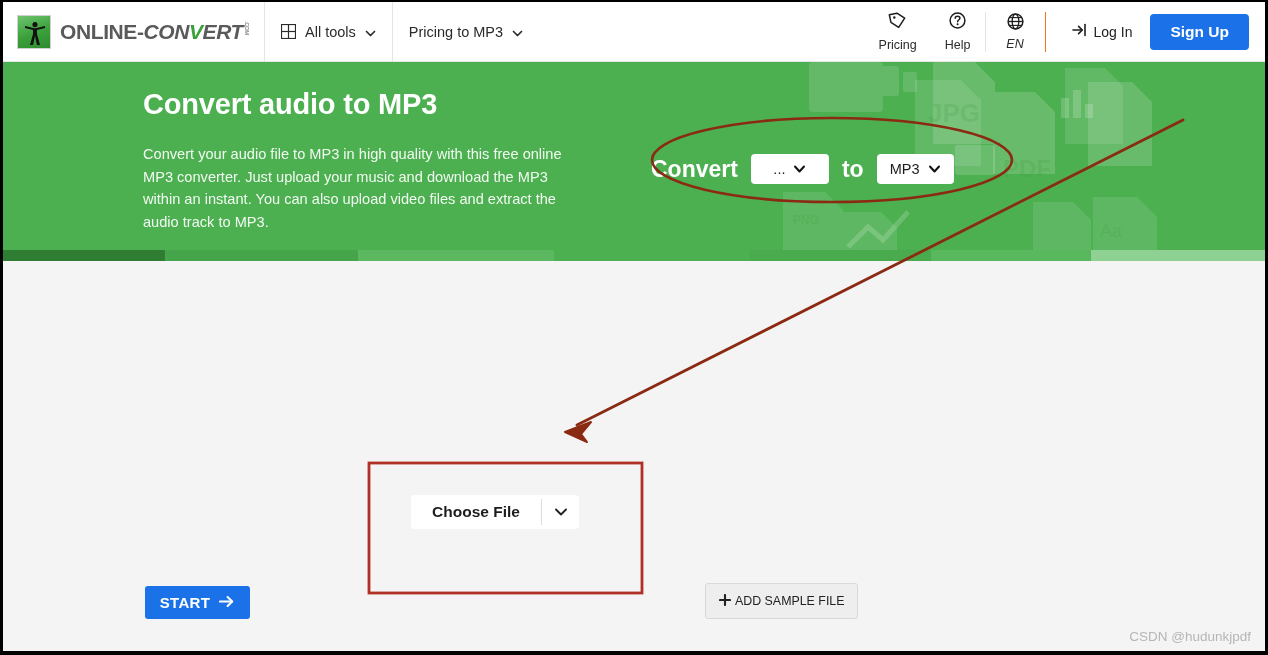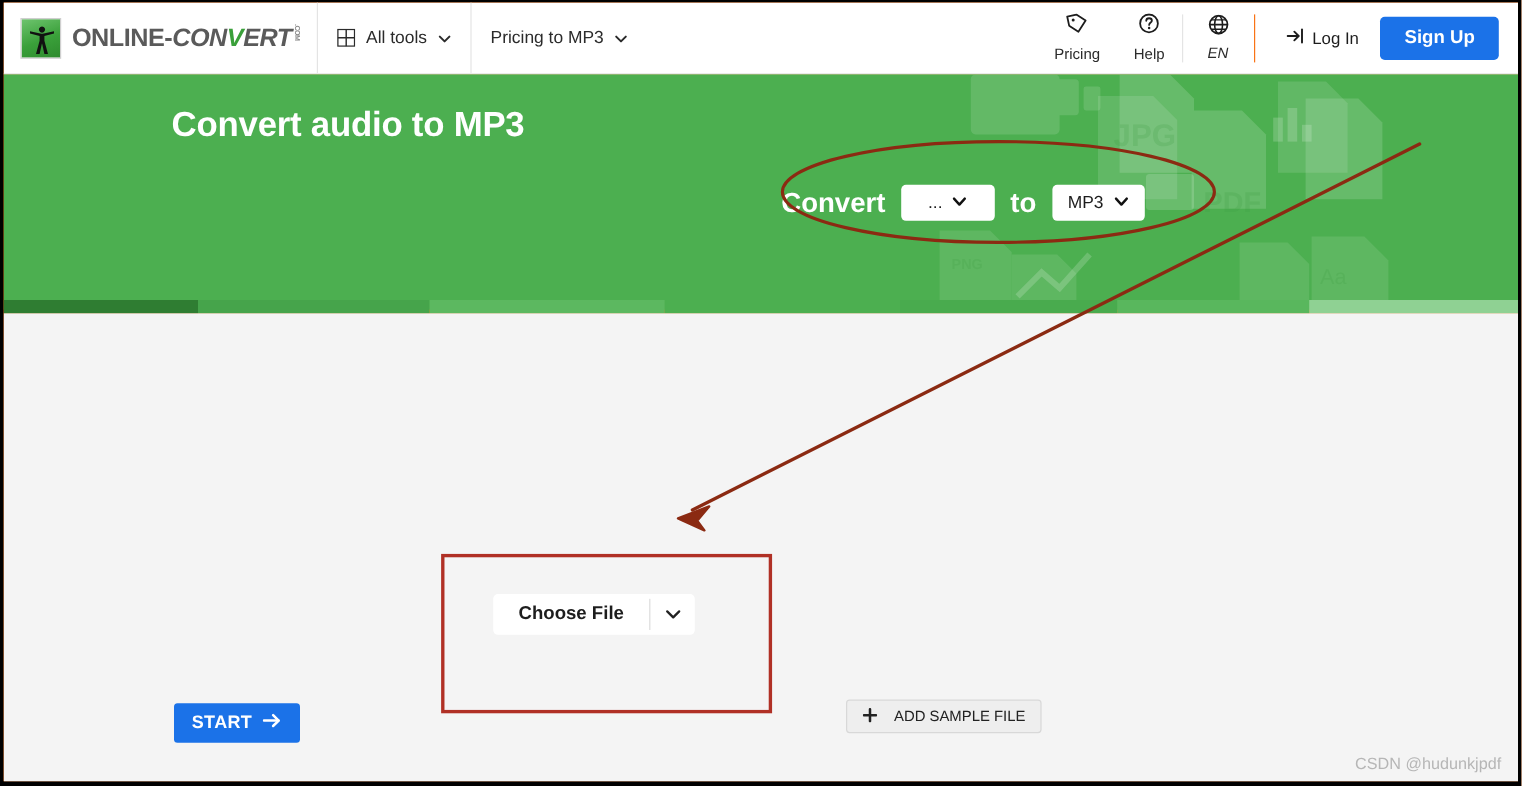--- a/index.html
+++ b/index.html
@@ -5,21 +5,21 @@
   * { box-sizing: border-box; margin: 0; padding: 0; }
   html, body {
     width: 1268px; height: 655px;
     font-family: "Liberation Sans", sans-serif;
     background: #ffffff;
     overflow: hidden;
   }
   .page {
     position: relative;
     width: 1268px; height: 655px;
-    background: #f97316;
+    background: #404040;
     border-left: 3px solid #000;
     border-right: 3px solid #000;
     border-bottom: 4px solid #000;
     border-top: 2px solid #000;
     overflow: hidden;
   }
 
   
   .header {
     position: absolute; top: 0; left: 0;
@@ -191,23 +191,23 @@
   .start-btn {
     position: absolute; left: 142px; top: 325px;
     width: 105px; height: 33px;
     background: #1b72e8; color: #fff; border-radius: 3px;
     display: flex; align-items: center; justify-content: center; gap: 9px;
     font-size: 15px; font-weight: bold; letter-spacing: 0.3px;
     cursor: pointer;
   }
   .sample-btn {
     position: absolute; left: 702px; top: 322px;
-    height: 28px; padding: 0 13px;
+    height: 36px; padding: 0 13px;
     background: #eeeeee; border: 1px solid #d8d8d8; border-radius: 3px;
-    display: flex; align-items: center; gap: 14px;
+    display: flex; align-items: center; gap: 4px;
     font-size: 12.4px; color: #222; cursor: pointer; white-space: nowrap;
   }
   .watermark {
     position: absolute; right: 14px; bottom: 9px;
     font-size: 13.5px; color: #b6b6b6;
   }
 
   
   .anno { position: absolute; inset: 0; z-index: 30; pointer-events: none; }
 </style>
@@ -346,20 +346,21 @@
         <path d="M845 185 L865 165 L880 178 L905 150" stroke="#ffffff" stroke-width="5" fill="none"></path>
       </g>
       <g opacity="0.16" fill="#ffffff">
         <rect x="952" y="83" width="40" height="30" rx="3"></rect>
         <circle cx="965" cy="95" r="4"></circle>
       </g>
     </svg>
 
     <div class="hero-inner">
       <div class="hero-title">Convert audio to MP3</div>
+      <div class="hero-desc">Convert your audio file to MP3 in high quality with this free online MP3 converter. Just upload your music and download the MP3 within an instant. You can also upload video files and extract the audio track to MP3.</div>
     </div>
 
     <div class="convert-row">
       <span class="convert-label">Convert</span>
       <div class="sel sel-from">
         <span class="txt">...</span>
         <span>
           <svg width="13" height="10" viewBox="0 0 13 10">
               <path d="M2 2.5 L6.5 7.5 L11 2.5" fill="none" stroke="#111" stroke-width="2" stroke-linecap="round" stroke-linejoin="round"></path>
             </svg>

